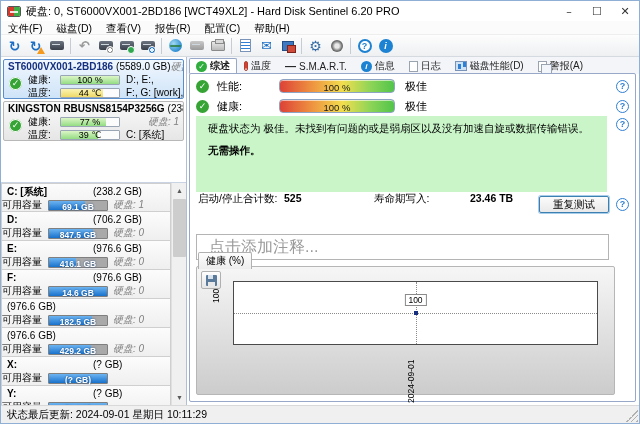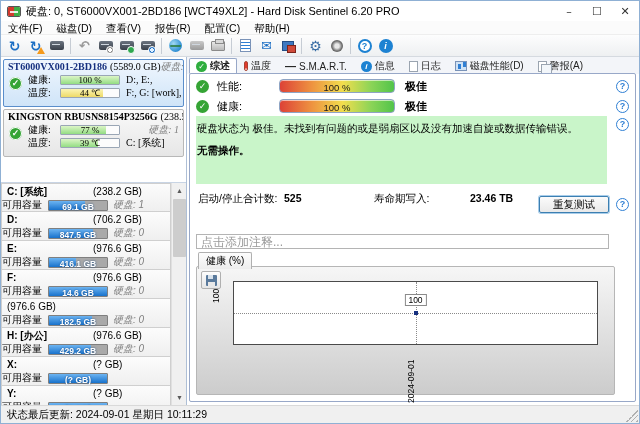--- a/index.html
+++ b/index.html
@@ -48,21 +48,21 @@
   .circ-help { width:14px; height:14px; border-radius:50%; border:2px solid #1d82d2; color:#1d82d2; background:#fff; font-size:9px; font-weight:bold; text-align:center; line-height:10px; }
   .circ-info { width:14px; height:14px; border-radius:50%; background:#1d82d2; color:#fff; font-size:9px; font-weight:bold; font-style:italic; text-align:center; line-height:14px; }
   .undo { color:#9a9a9a; font-size:13px; font-weight:bold; font-family:"DejaVu Sans",sans-serif; }
 
   
   .app-body { position:absolute; top:56px; bottom:18px; left:0; right:0; display:flex; }
   .sidebar { width:186px; background:#fff; border-right:1px solid #aebfd6; display:flex; flex-direction:column; }
 
   
   .disk-list { height:126px; background:#fff; border-bottom:1px solid #c8d4e4; padding:2px; overflow:hidden; }
-  .disk-entry { height:48px; border:1px solid #b8b8b8; border-radius:2px; margin-bottom:2px; background:linear-gradient(#fafafa,#e6e6e6); font-size:10px; position:relative; overflow:hidden;font-family:Liberation Serif, serif; }
+  .disk-entry { height:40px; border:1px solid #b8b8b8; border-radius:2px; margin-bottom:2px; background:linear-gradient(#fafafa,#e6e6e6); font-size:10px; position:relative; overflow:hidden; }
   .disk-entry.sel { border:1px solid #5a8ecb; background:linear-gradient(#f0f7fe,#cfe4f8); }
   .de-head { display:flex; line-height:12px; padding:1px 4px 0 4px; }
   .de-name { font-weight:bold; white-space:nowrap; }
   .sel .de-name { color:#16307f; }
   .de-size { margin-left:3px; white-space:nowrap; }
   .de-ref { margin-left:auto; font-style:italic; color:#808080; white-space:nowrap; }
   .status-ico { position:absolute; left:5px; top:17px; width:13px; height:13px; border-radius:50%; background:#35a435; box-shadow:0 0 0 1px #fff inset; color:#fff; font-size:9px; font-weight:bold; text-align:center; line-height:13px; }
   .de-row { display:flex; align-items:center; height:13px; padding-left:24px; }
   .de-label { width:32px; }
   .mini-bar { width:60px; height:10px; border:1px solid #9aa6b5; background:#fcfcfc; position:relative; border-radius:1px; margin-right:6px; }
@@ -108,35 +108,35 @@
   .t-perf:after { content:""; position:absolute; left:2px; bottom:1px; width:3px; height:5px; background:#2f7fd4; box-shadow:5px -2px 0 #2f7fd4; }
   .t-alert { width:9px; height:11px; background:#fff; border:1px solid #9aa4b0; position:relative; }
   .t-alert:after { content:""; position:absolute; left:2px; top:2px; width:9px; height:11px; background:#f2f6fa; border:1px solid #9aa4b0; }
 
   .content { position:absolute; top:16px; left:2px; right:3px; bottom:3px; border:1px solid #98a8c8; background:#fff; border-radius:2px; }
   .q-row { position:absolute; left:6px; right:24px; height:16px; display:flex; align-items:center; }
   .q-ico { width:13px; height:13px; border-radius:50%; background:#35a435; color:#fff; font-size:9px; font-weight:bold; text-align:center; line-height:13px; margin-right:8px; }
   .q-label { width:62px; font-size:11px; }
   .q-bar { width:116px; height:14px; border:1px solid #8ea4c4; border-radius:4px; background:linear-gradient(90deg,#dd4237,#ee9340 28%,#f2de4e 55%,#8bd457 80%,#52c44a); position:relative; box-shadow:inset 0 1px 0 rgba(255,255,255,.6); margin-right:10px; }
   .q-val { position:absolute; left:0; right:0; top:2px; text-align:center; font-size:9.5px; color:#1a1a1a; }
-  .q-rating { font-weight:bold; font-size:11px; }
+  .q-rating { font-weight:normal; font-size:11px; }
   .help { position:absolute; width:13px; height:13px; border-radius:50%; border:1.5px solid #2f7fd4; color:#2f7fd4; background:#fff; font-size:9px; font-weight:bold; text-align:center; line-height:11px; }
 
-  .green-box { position:absolute; left:6px; right:28px; top:42px; height:68px; background:#c9f5c9; padding:5px 1px; font-size:10.5px; line-height:14px; }
+  .green-box { position:absolute; left:6px; right:28px; top:42px; height:76px; background:#c9f5c9; padding:5px 12px; font-size:10.5px; line-height:14px; }
   .gb-action { font-weight:bold; margin-top:8px; }
 
   .stats { position:absolute; left:8px; right:26px; top:118px; height:40px; font-size:10.5px; }
   .st-row { display:flex; line-height:13px; }
   .st-l1 { width:86px; }
   .st-v1 { font-weight:bold; }
   .st-l2 { position:absolute; left:176px; }
   .st-v2 { position:absolute; left:272px; font-weight:bold; }
   .retest { position:absolute; right:0px; top:4px; width:70px; height:17px; font-size:10.5px; text-align:center; line-height:15px; background:linear-gradient(#fbfbfb,#e9e9e9); border:1px solid #3c7fb1; border-radius:2px; box-shadow:0 0 0 1px #a8cdea; }
 
-  .comment { position:absolute; left:6px; right:26px; top:160px; height:15px; border:1px solid #b4b4b4; font-size:12px; padding:0 4px; color:#000; font-family:inherit; }
+  .comment { position:absolute; left:6px; right:26px; top:160px; height:26px; border:1px solid #b4b4b4; font-size:16px; padding:0 12px; color:#000; font-family:inherit; }
   .comment::placeholder { color:#9a9a9a; }
 
   .chart-tab { position:absolute; left:8px; top:178px; font-size:10px; border:1px solid #b0b0b0; border-bottom:none; background:linear-gradient(#fdfdfd,#ededed); padding:1px 7px; border-radius:2px 2px 0 0; z-index:2; }
   .chart-panel { position:absolute; left:6px; right:20px; top:192px; bottom:6px; border:1px solid #b6b6b6; border-radius:2px; background:linear-gradient(#f6f6f6,#cccccc); }
   .save-btn { position:absolute; left:4px; top:4px; width:20px; height:18px; border:1px solid #b0b0b0; border-radius:2px; background:linear-gradient(#fdfdfd,#e6e6e6); display:flex; align-items:center; justify-content:center; }
   .floppy { width:11px; height:11px; background:#5a7a9c; position:relative; border-radius:1px; }
   .floppy:after { content:""; position:absolute; left:2px; top:0; width:5px; height:4px; background:#d8e2ec; }
   .floppy:before { content:""; position:absolute; left:2px; bottom:0; width:7px; height:4px; background:#e8e8e8; }
   .plot { position:absolute; left:36px; right:16px; top:14px; height:64px; background:#fff; border:1px solid #4a4a4a; }
   .ch-v { position:absolute; left:50%; top:0; bottom:0; border-left:1px dotted #8a8a8a; }
@@ -363,21 +363,20 @@
                 <span class="pi-flabel">可用容量</span>
                 <span class="free-bar">
                   <span class="free-fill" style="width: 74%;"></span>
                   <span class="free-val">182.5 GB</span>
                 </span>
                 <span class="pi-ref">硬盘:   0</span>
               </div>
             </div>
             <div class="part-item">
               <div class="pi-head">
-                <span class="pi-name">H: [办公]</span>
                 <span class="pi-size">(976.6 GB)</span>
               </div>
               <div class="pi-row">
                 <span class="pi-flabel">可用容量</span>
                 <span class="free-bar">
                   <span class="free-fill" style="width: 72%;"></span>
                   <span class="free-val">429.2 GB</span>
                 </span>
                 <span class="pi-ref">硬盘:   0</span>
               </div>

